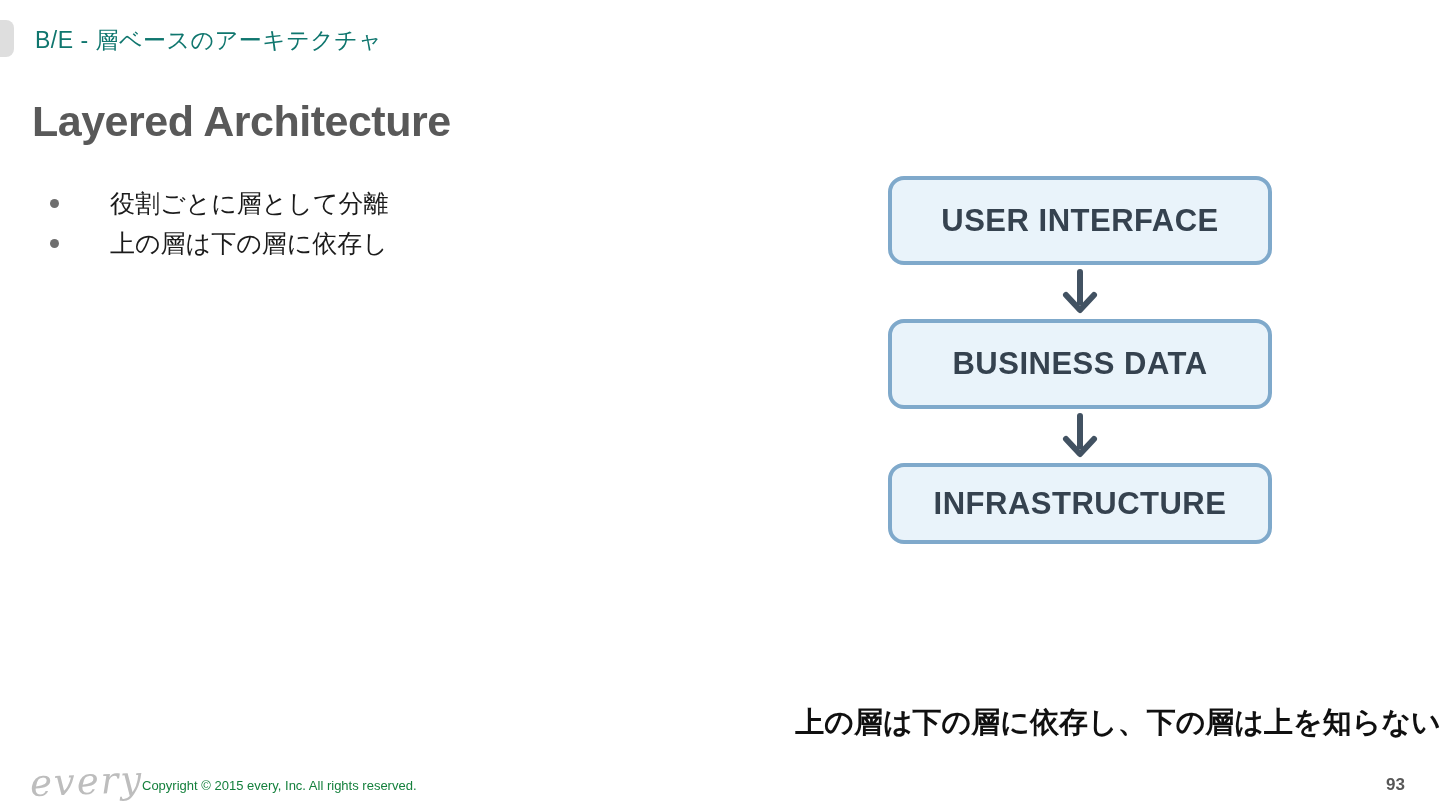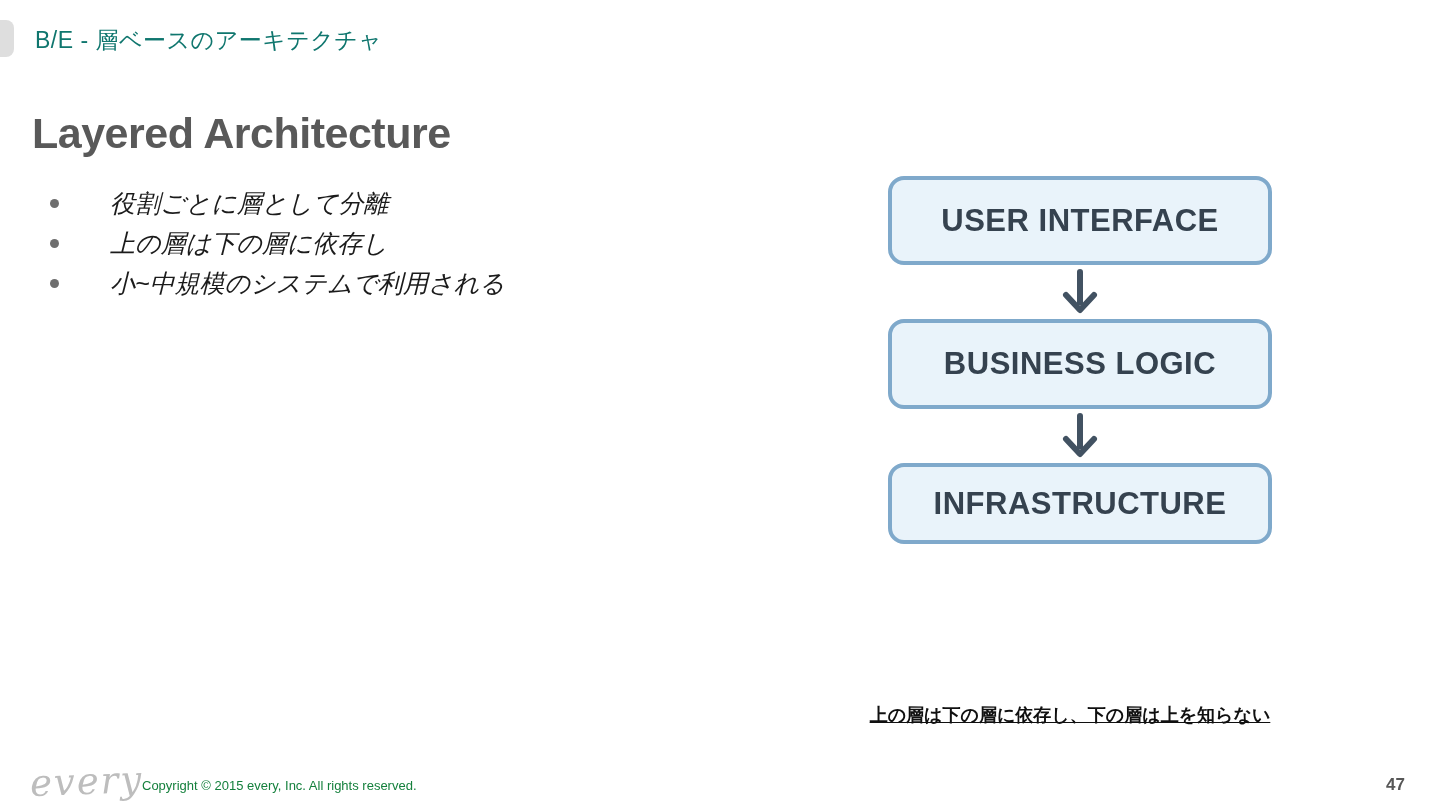--- a/index.html
+++ b/index.html
@@ -12,50 +12,50 @@
   .header-tab {
     position:absolute; left:0; top:20px; width:14px; height:37px;
     background:#dedede; border-radius:0 8px 8px 0;
   }
   .slide-header {
     position:absolute; left:35px; top:25px;
     font-size:23px; color:#0f766e; letter-spacing:0.5px;
   }
   .page-title {
     position:absolute; left:32px; top:97px;
-    font-size:43px; font-weight:bold; color:#595959; letter-spacing:-0.5px;margin-top:12px;
+    font-size:43px; font-weight:bold; color:#595959; letter-spacing:-0.5px;
   }
   .bullet-list {
     position:absolute; left:50px; top:183px; list-style:none;
   }
   .bullet-list li {
     display:flex; align-items:center; height:40px;
-    font-size:25px; color:#1b1b1b;font-style:italic;
+    font-size:25px; color:#1b1b1b;
   }
   .bullet-dot {
     flex:0 0 auto; width:9px; height:9px; border-radius:50%;
     background:#6e6e6e; margin-right:51px;
   }
   .diagram {
     position:absolute; left:888px; top:176px; width:384px;
     display:flex; flex-direction:column; align-items:center;
   }
   .layer-box {
     width:100%; height:90px;
     background:#e9f3fa;
     border:4px solid #7fa9cb; border-radius:16px;
     display:flex; align-items:center; justify-content:center;
     font-size:31px; font-weight:bold; color:#35424f; letter-spacing:0.5px;
   }
   .layer-box.first { height:89px; }
   .layer-box.last  { height:81px; }
   .down-arrow { margin:4px 0; display:block; }
   .diagram-caption {
-    position:absolute; top:703px; left:1070px; transform:translateX(-50%);
-    white-space:nowrap; font-size:18px; font-weight:bold; color:#101010;text-decoration:underline;
+    position:absolute; top:703px; left:1118px; transform:translateX(-50%);
+    white-space:nowrap; font-size:29px; font-weight:bold; color:#101010;
   }
   .footer-logo {
     position:absolute; left:30px; top:760px;
     font-family:"DejaVu Serif","Liberation Serif",serif;
     font-style:italic; font-size:37px; color:#bdbdbd;
     letter-spacing:2px; transform:rotate(-2deg);
   }
   .footer-copyright {
     position:absolute; left:142px; top:778px;
     font-size:13px; color:#15803d;
@@ -78,52 +78,48 @@
 
   <ul class="bullet-list">
     <li>
       <span class="bullet-dot"></span>
       <span>役割ごとに層として分離</span>
     </li>
     <li>
       <span class="bullet-dot"></span>
       <span>上の層は下の層に依存し</span>
     </li>
-    <li>
-      <span class="bullet-dot"></span>
-      <span>小~中規模のシステムで利用される</span>
-    </li>
   </ul>
 
   <div class="diagram">
 
     <div class="layer-box first">
       <span>USER INTERFACE</span>
     </div>
 
     <svg class="down-arrow" width="44" height="46" viewBox="0 0 44 46">
       <path d="M22 3 L22 33 M8 26 L22 41 L36 26" fill="none" stroke="#425262" stroke-width="6" stroke-linecap="round" stroke-linejoin="round"></path>
     </svg>
 
     <div class="layer-box">
-      <span>BUSINESS LOGIC</span>
+      <span>BUSINESS DATA</span>
     </div>
 
     <svg class="down-arrow" width="44" height="46" viewBox="0 0 44 46">
       <path d="M22 3 L22 33 M8 26 L22 41 L36 26" fill="none" stroke="#425262" stroke-width="6" stroke-linecap="round" stroke-linejoin="round"></path>
     </svg>
 
 
     <div class="layer-box last">
       <span>INFRASTRUCTURE</span>
     </div>
 
   </div>
 
   <div class="diagram-caption">上の層は下の層に依存し、下の層は上を知らない</div>
 
   <span class="footer-logo">every</span>
 
   <span class="footer-copyright">Copyright © 2015 every, Inc. All rights reserved.</span>
 
-  <span class="page-number">47</span>
+  <span class="page-number">93</span>
 
 </div>
 
 </body></html>

